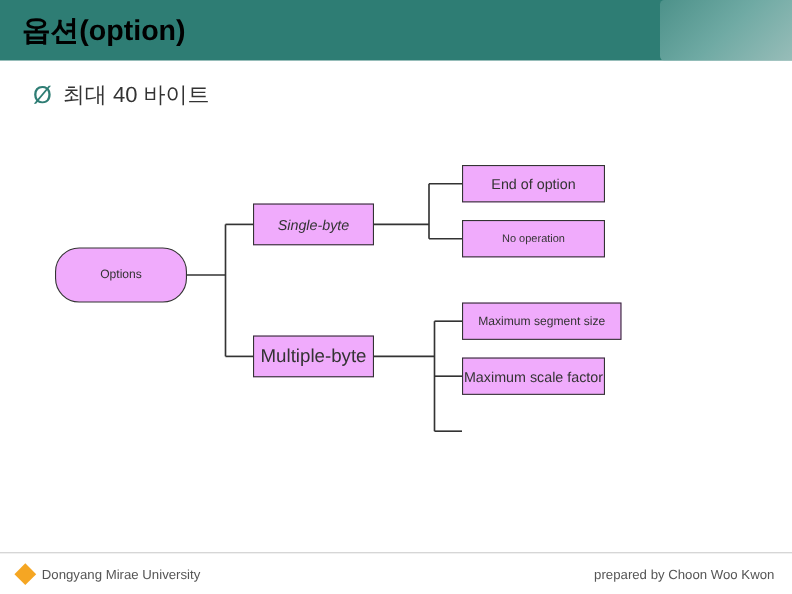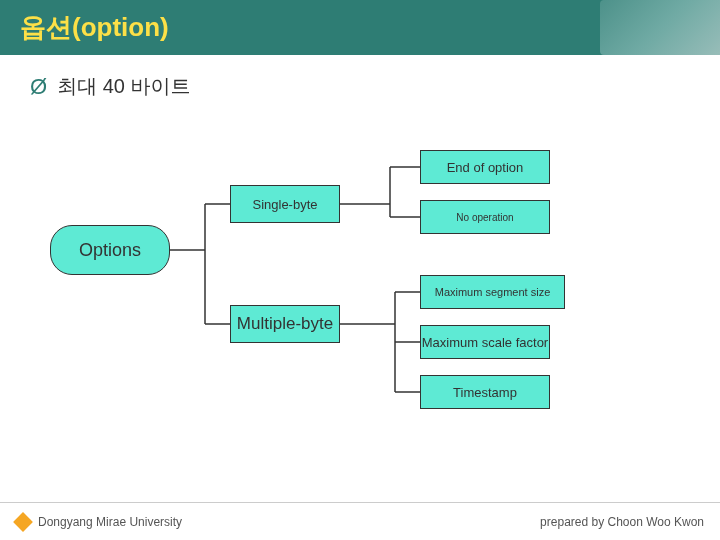--- a/index.html
+++ b/index.html
@@ -8,21 +8,21 @@
       height: 540px;
       background: #fff;
       font-family: Arial, sans serif;
       overflow: hidden;
       position: relative;
     }
 
     
     .header {
       background: #2e7d74;
-      color: #fde047;
+      color: #000000;
       font-size: 26px;
       font-weight: bold;
       padding: 10px 20px;
       height: 55px;
       display: flex;
       align-items: center;
       position: relative;
     }
     .header-decoration {
       position: absolute;
@@ -54,21 +54,21 @@
       position: relative;
       margin: 10px auto 0 auto;
       width: 660px;
       height: 300px;
     }
 
     
     .box {
       position: absolute;
       border: 1.5px solid #333;
-      background: #5eead4;
+      background: #f0abfc;
       display: flex;
       align-items: center;
       justify-content: center;
       font-size: 13px;
       color: #333;
     }
 
     
     .lines-svg {
       position: absolute;
@@ -137,28 +137,27 @@
     <line x1="360" y1="47" x2="390" y2="47" stroke="#333" stroke-width="1.5"></line>
     <line x1="360" y1="97" x2="390" y2="97" stroke="#333" stroke-width="1.5"></line>
 
     <line x1="310" y1="204" x2="365" y2="204" stroke="#333" stroke-width="1.5"></line>
     <line x1="365" y1="172" x2="365" y2="272" stroke="#333" stroke-width="1.5"></line>
     <line x1="365" y1="172" x2="390" y2="172" stroke="#333" stroke-width="1.5"></line>
     <line x1="365" y1="222" x2="390" y2="222" stroke="#333" stroke-width="1.5"></line>
     <line x1="365" y1="272" x2="390" y2="272" stroke="#333" stroke-width="1.5"></line>
   </svg>
 
-<div class="box" style="left: 20px; top: 105px; width: 120px; height: 50px; font-size: 18px; border-radius: 22px;">Options</div>
-    <div class="box" style="left: 200px; top: 65px; width: 110px; height: 38px; font-size: 13px;">Single-byte</div>
+<div class="box" style="left: 20px; top: 105px; width: 120px; height: 50px; font-size: 11px; border-radius: 22px;">Options</div>
+    <div class="box" style="left: 200px; top: 65px; width: 110px; height: 38px; font-size: 13px; font-style: italic;">Single-byte</div>
     <div class="box" style="left: 200px; top: 185px; width: 110px; height: 38px; font-size: 17px;">Multiple-byte</div>
     <div class="box" style="left: 390px; top: 30px; width: 130px; height: 34px; font-size: 13px;">End of option</div>
     <div class="box" style="left: 390px; top: 80px; width: 130px; height: 34px; font-size: 10px;">No operation</div>
     <div class="box" style="left: 390px; top: 155px; width: 145px; height: 34px; font-size: 11px;">Maximum segment size</div>
     <div class="box" style="left: 390px; top: 205px; width: 130px; height: 34px; font-size: 13px;">Maximum scale factor</div>
-    <div class="box" style="left: 390px; top: 255px; width: 130px; height: 34px; font-size: 13px;">Timestamp</div>
   </div>
 
 <div class="footer">
   <div class="footer-logo">
     <div class="diamond"></div>
     <span>Dongyang Mirae University</span>
   </div>
   <span>prepared by Choon Woo Kwon</span>
 </div>
 

